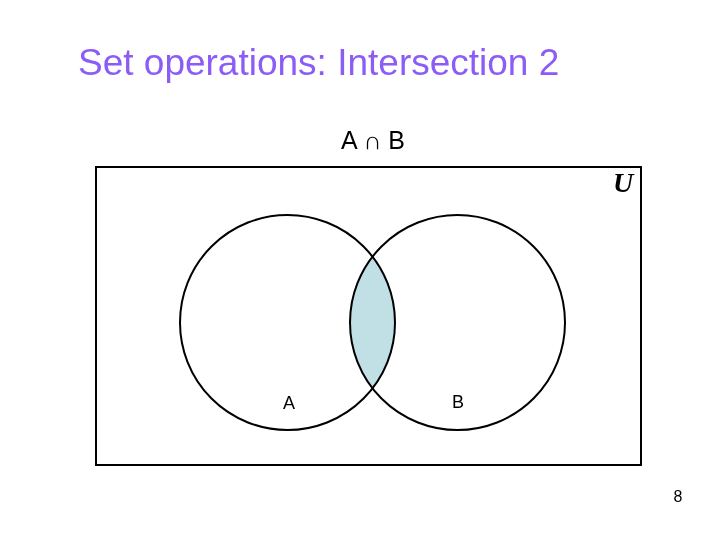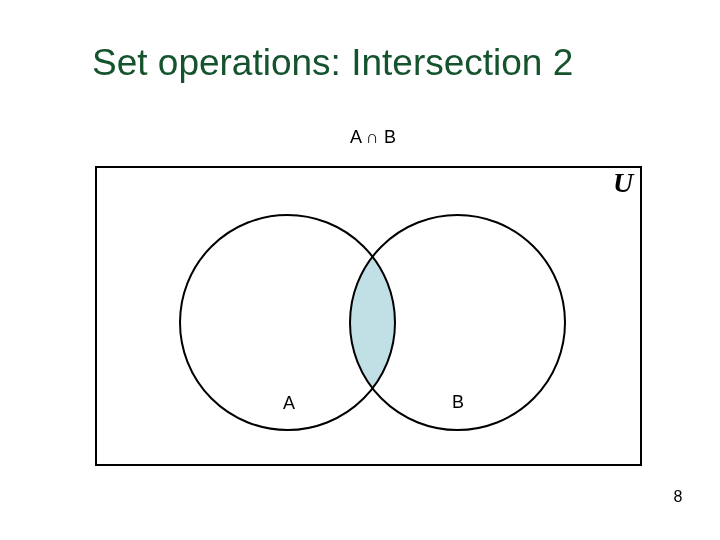--- a/index.html
+++ b/index.html
@@ -11,34 +11,34 @@
     height: 540px;
     position: relative;
     background: #ffffff;
     overflow: hidden;
     font-family: "Liberation Sans", "DejaVu Sans", sans-serif;
     color: #000000;
   }
   .abs { position: absolute; }
 
   .slide-title {
-    left: 92px;
+    left: 78px;
     top: 44px;
     font-size: 37px;
     line-height: 1;
     white-space: nowrap;
-    color: #14532d;
+    color: #8b5cf6;
   }
 
   .expr-label {
     left: 300px;
     top: 128px;
     width: 146px;
     text-align: center;
-    font-size: 18px;
+    font-size: 25px;
     line-height: 1;
     white-space: nowrap;
   }
 
   .universe-box {
     left: 95px;
     top: 166px;
     width: 547px;
     height: 300px;
     box-sizing: border-box;

